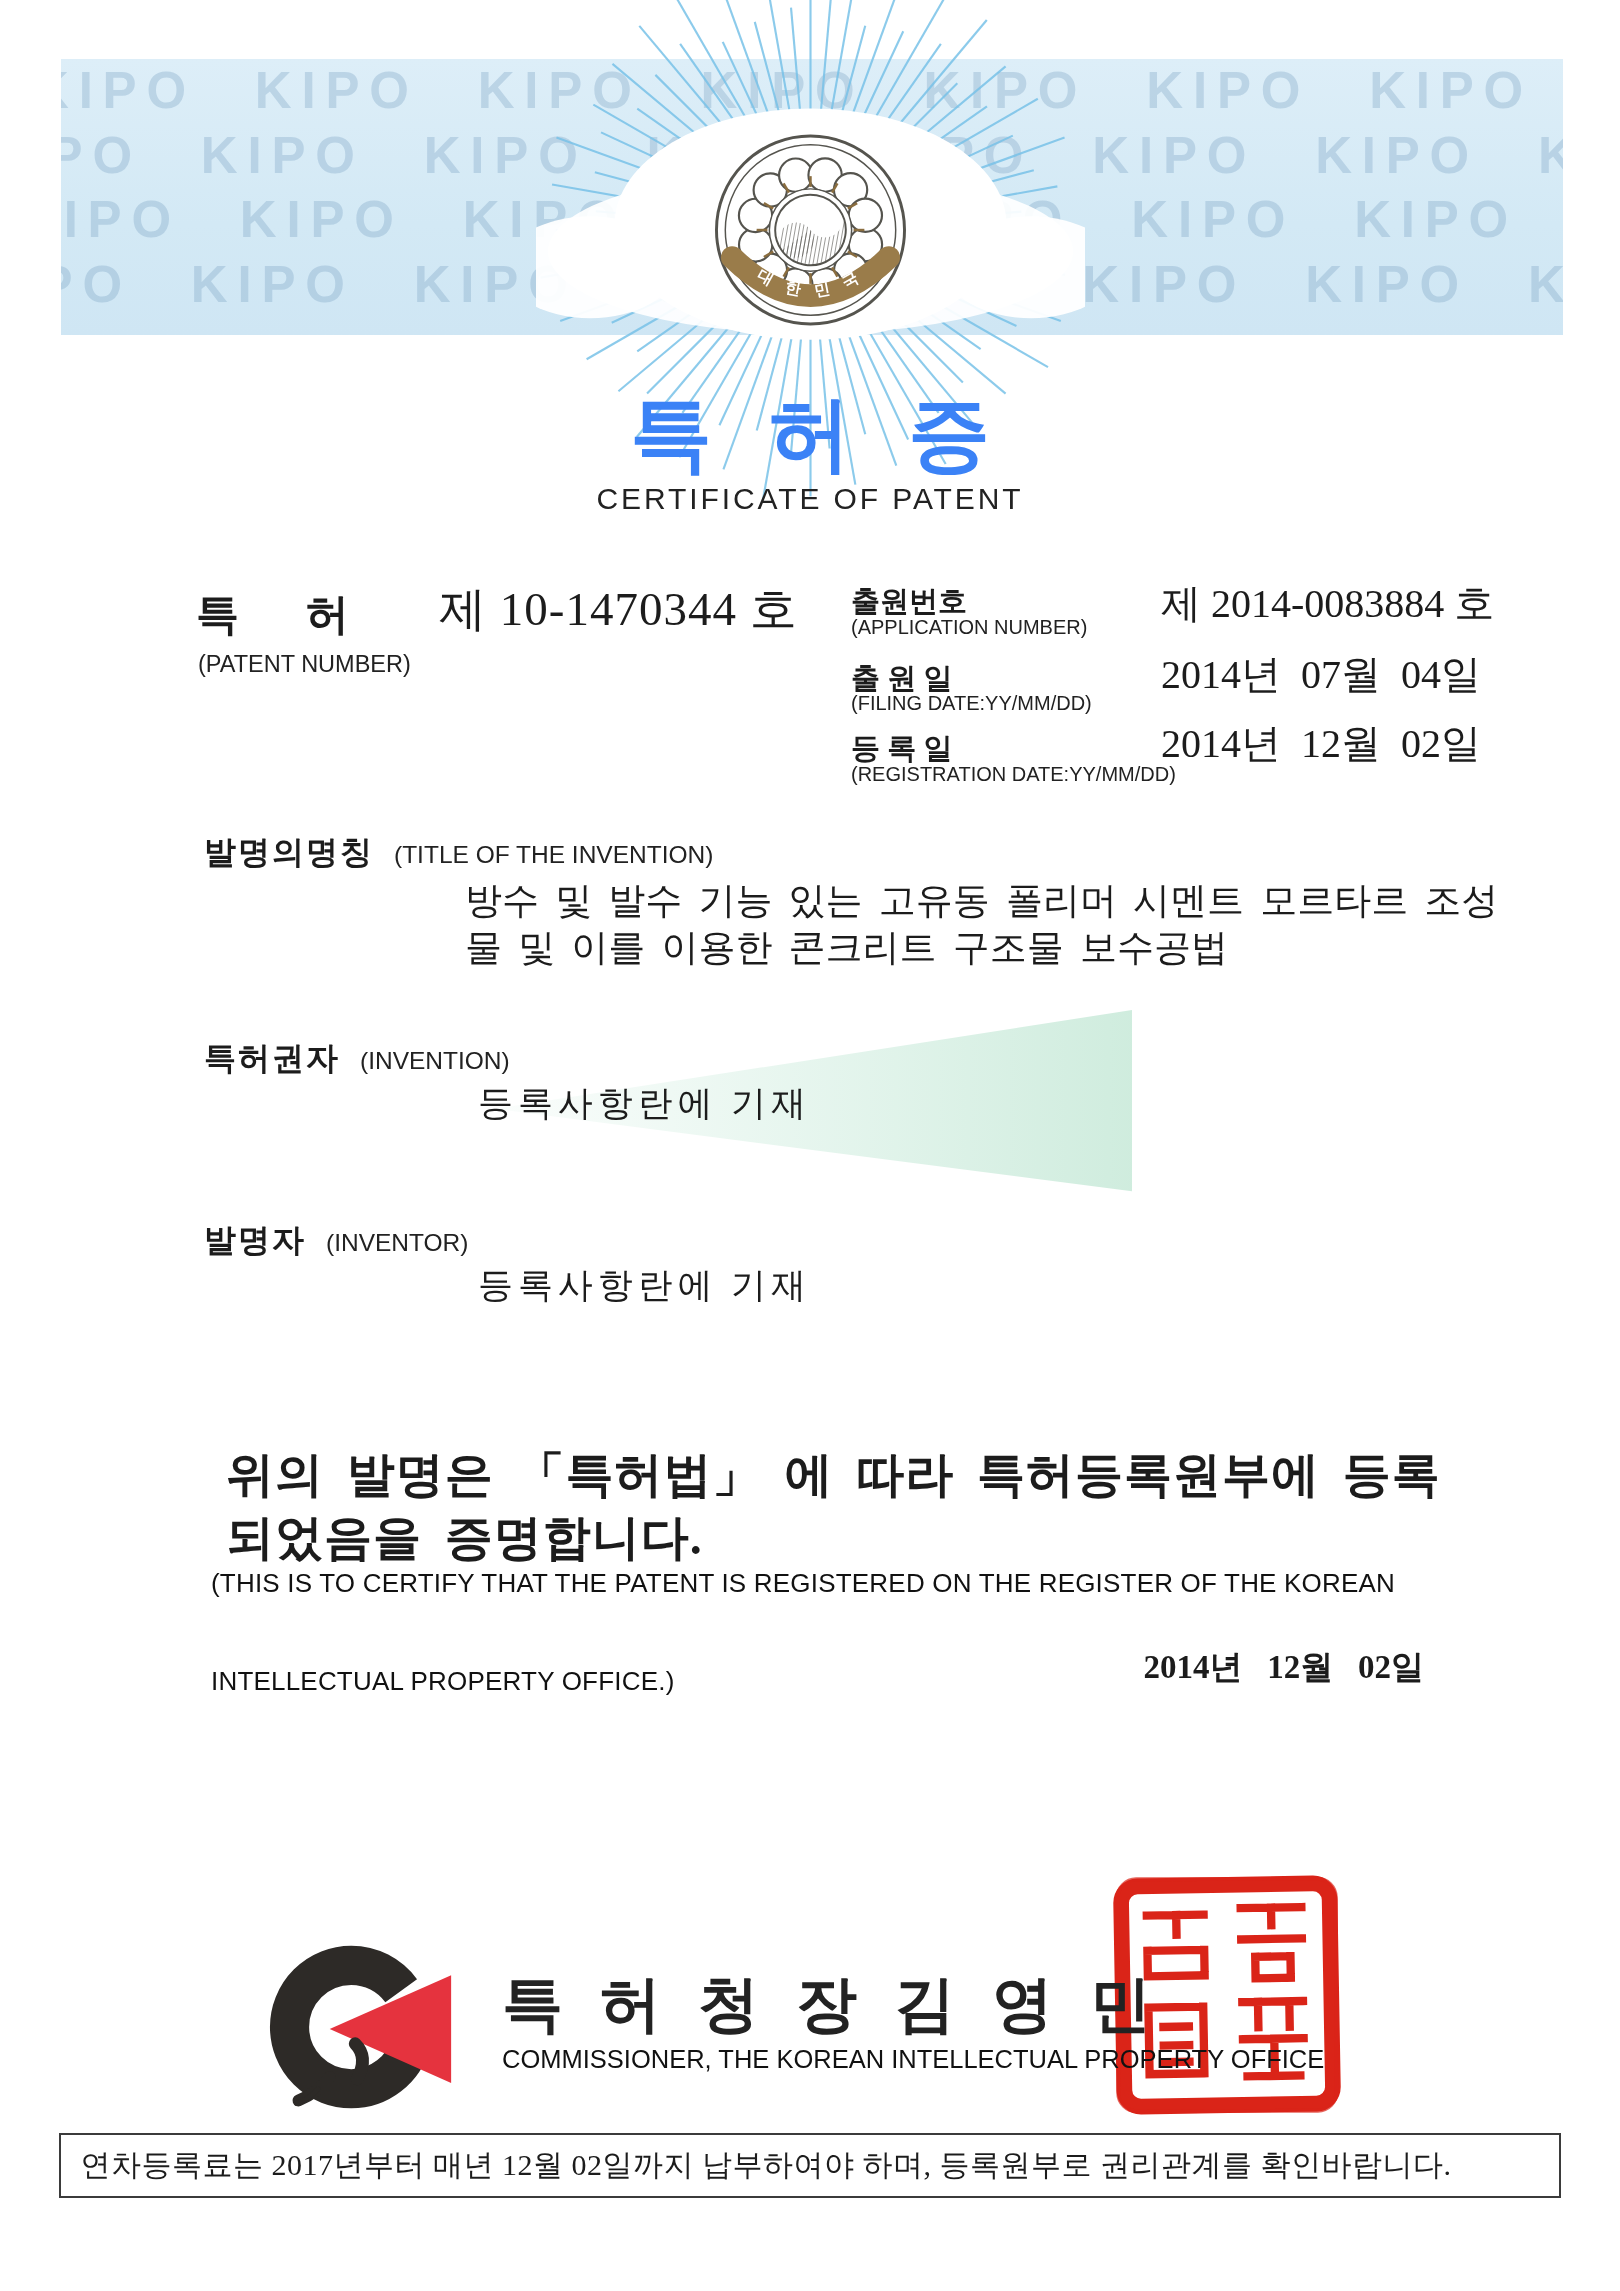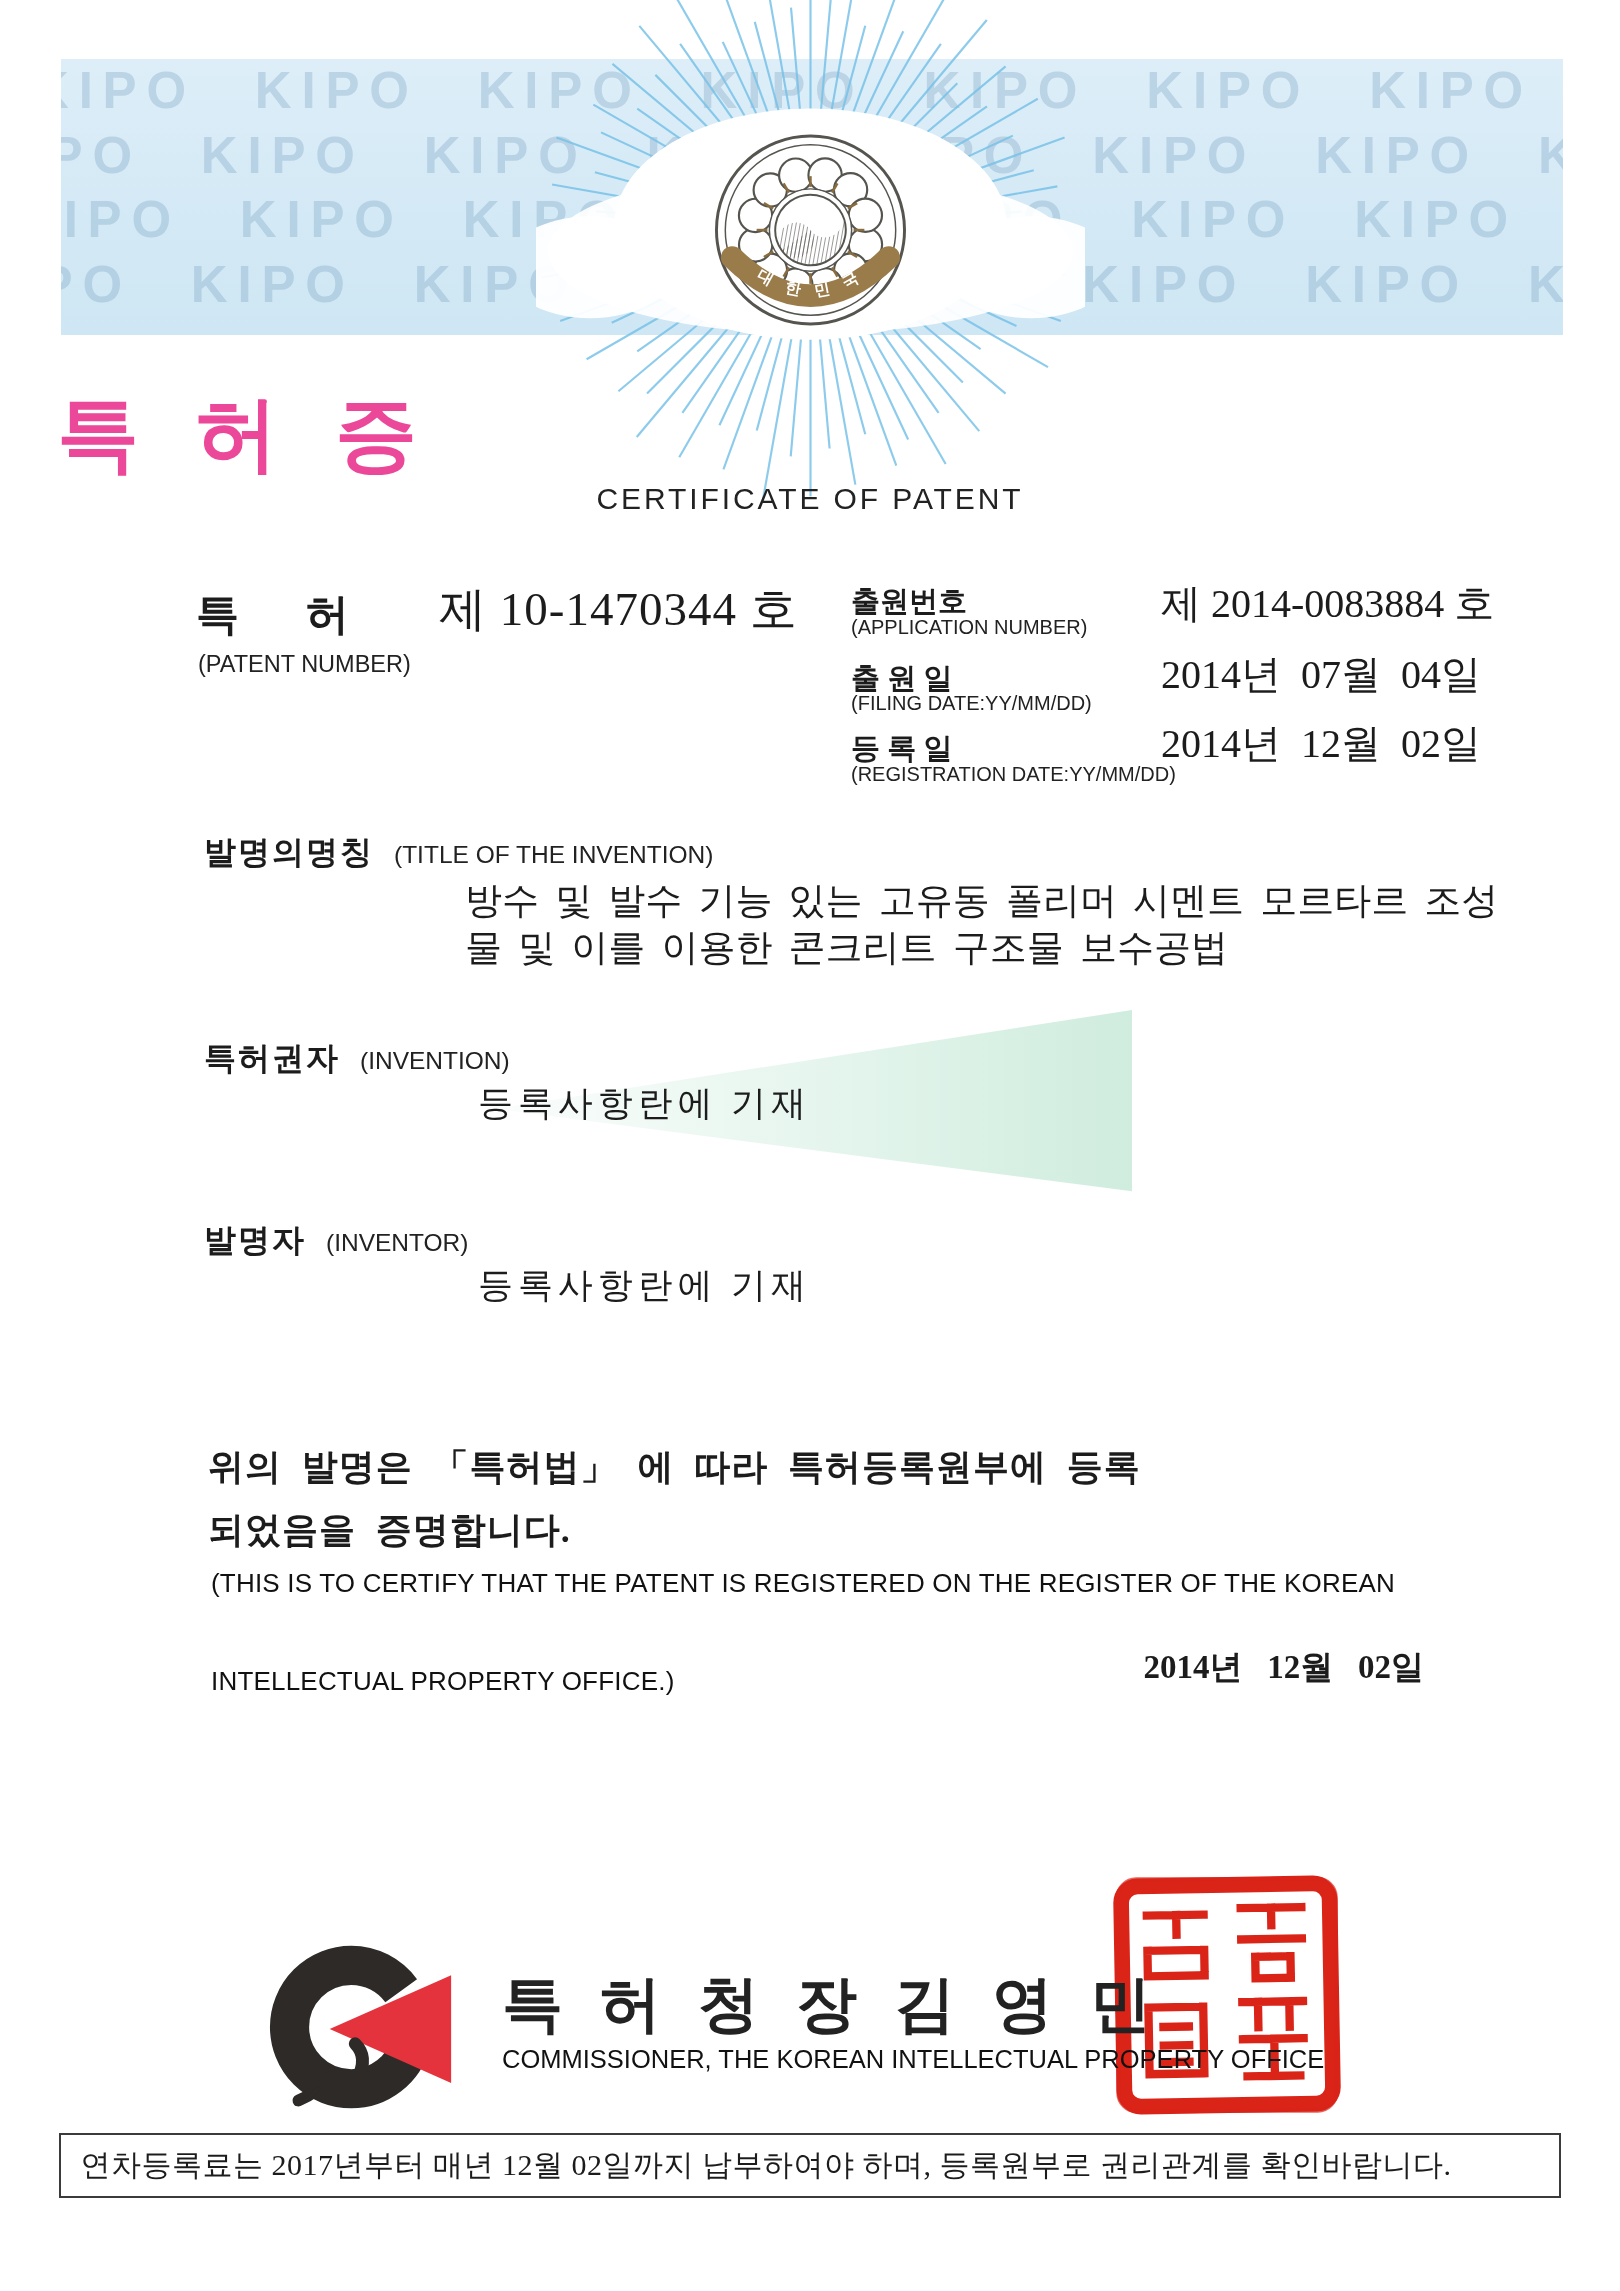--- a/index.html
+++ b/index.html
@@ -11,23 +11,23 @@
   
   .banner{left:61px;top:59px;width:1502px;height:276px;
           background:linear-gradient(180deg,#ddeef8 0%,#d3e9f5 60%,#cfe6f4 100%);
           overflow:hidden;z-index:0;}
   .kipo-row{position:absolute;white-space:nowrap;font-family:"Liberation Sans","DejaVu Sans",sans-serif;
             font-weight:bold;font-size:51px;letter-spacing:9.8px;word-spacing:35px;
             color:rgba(122,162,194,0.33);}
   .emblem{left:536px;top:-54px;width:549px;height:617px;z-index:1;}
 
   
-  .title-kr{left:0;right:0;top:380px;font-size:82px;font-weight:800;
+  .title-kr{left:0;right:0;top:380px;text-align:center;font-size:82px;font-weight:800;
             letter-spacing:57px;text-indent:57px;z-index:2;
-            font-family:"Liberation Sans","DejaVu Sans",sans-serif;color:#ec4899;}
+            font-family:"Liberation Sans","DejaVu Sans",sans-serif;color:#3b82f6;}
   .title-en{left:0;right:0;top:482px;text-align:center;font-size:30px;letter-spacing:2.9px;
             font-weight:500;z-index:2;color:#222;}
 
   
   .pn-kr{left:196px;top:586px;font-size:43px;font-weight:700;letter-spacing:67px;}
   .pn-val{left:439px;top:578px;font-size:47px;font-weight:500;letter-spacing:1px;white-space:pre;}
   .pn-en{left:198px;top:651px;font-size:23.5px;color:#222;}
 
   
   .info-label{left:851px;font-size:29px;font-weight:600;white-space:pre;}
@@ -39,21 +39,21 @@
   .sec-kr{font-size:32px;font-weight:700;letter-spacing:2px;}
   .sec-en{font-size:24.5px;color:#222;font-weight:400;}
   .inv-line{left:465px;font-size:37px;font-weight:500;word-spacing:6.9px;white-space:pre;}
   .reg-val{left:478px;font-size:35px;font-weight:500;letter-spacing:4.9px;white-space:pre;}
 
   .green-tri{left:495px;top:1010px;width:637px;height:206px;z-index:0;
              clip-path:polygon(0 48%,100% 0%,100% 88%);
              background:linear-gradient(90deg,rgba(213,239,227,0.10) 0%,rgba(205,236,221,0.55) 55%,rgba(199,233,216,0.85) 100%);}
 
   
-  .stmt{left:208px;font-size:36px;font-weight:700;word-spacing:9.8px;letter-spacing:1px;white-space:pre;}
+  .stmt{left:226px;font-size:48px;font-weight:700;word-spacing:9.8px;letter-spacing:1px;white-space:pre;}
   .stmt-en{left:211px;font-size:26px;font-weight:500;letter-spacing:0.2px;color:#111;}
   .stmt-date{right:196px;top:1645px;font-size:33px;font-weight:600;white-space:pre;}
 
   
   .sig-name{left:502px;top:1964px;font-size:61px;font-weight:600;letter-spacing:37px;
             white-space:nowrap;z-index:3;color:#222;}
   .sig-en{left:502px;top:2045px;font-size:25.5px;font-weight:500;color:#111;z-index:3;}
   .kipo-logo{left:265px;top:1934px;width:196px;height:191px;z-index:2;}
   .seal{left:1111px;top:1870px;width:232px;height:249px;z-index:2;transform:rotate(-1deg);}
 

